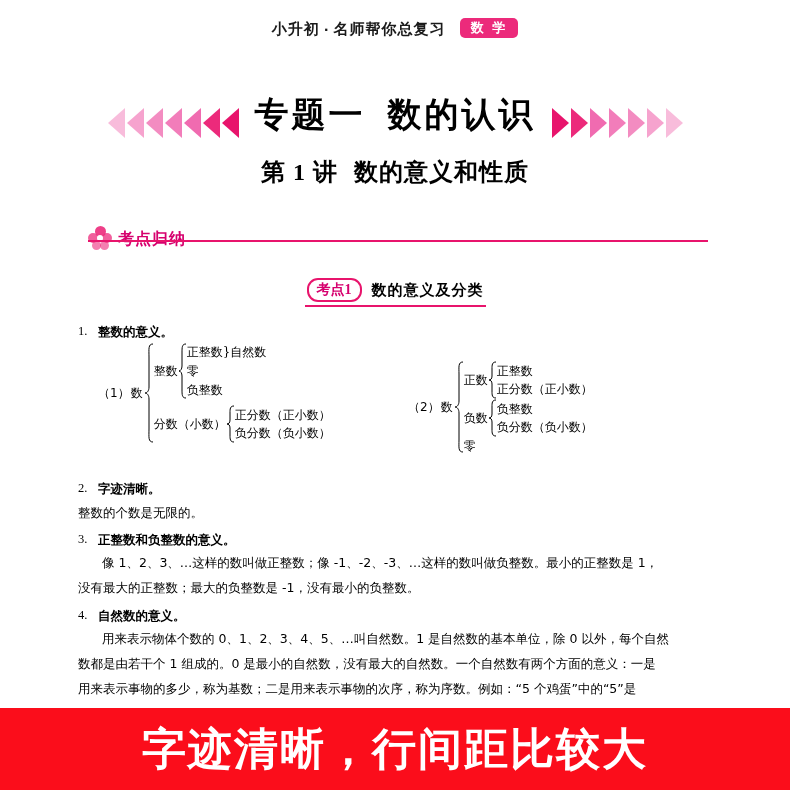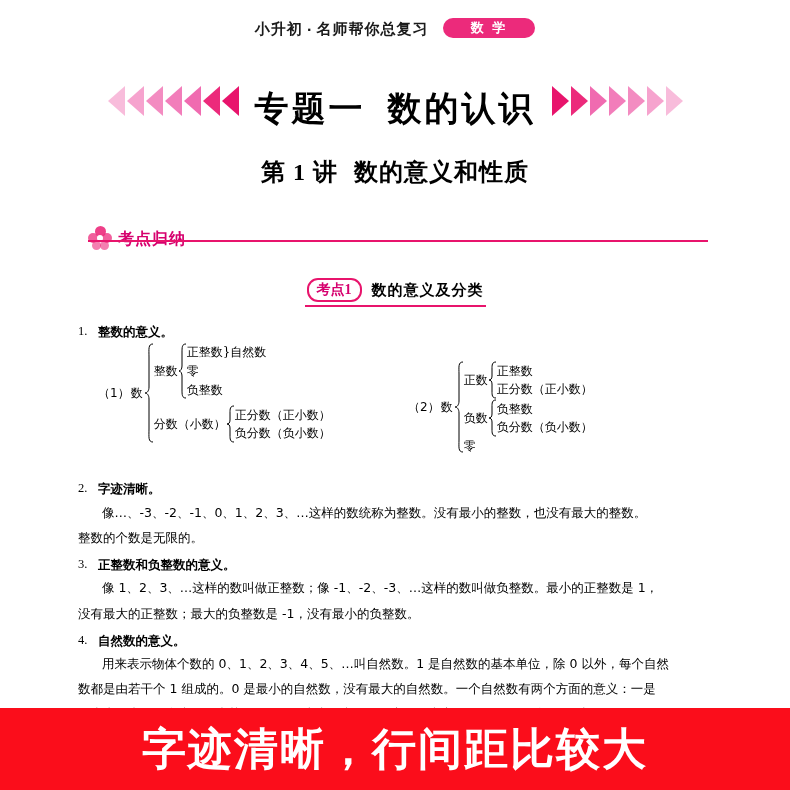--- a/index.html
+++ b/index.html
@@ -31,32 +31,32 @@
   }
   .header-inner .dot{
     margin:0 4px;
     font-size:13px;
   }
   .subject-badge{
     display:inline-block;
     margin-left:8px;
     background:#ec2a7b;
     color:#fff;
-    border-radius:10px;
-    padding:1px 28px;
+    border-radius:5px;
+    padding:1px 11px;
     font-size:13px;
     font-weight:bold;
     letter-spacing:2px;
     vertical-align:2px;
     font-family:"DejaVu Sans", sans-serif;
   }
   
   .banner{
     position:absolute;left:0;top:86px;width:790px;height:52px;
-    display:flex;align-items:flex-start;justify-content:center;
+    display:flex;align-items:flex-end;justify-content:center;
   }
   .arrows{
     display:flex;align-items:center;
     gap:2px;
   }
   .arrows.left{margin-right:16px;}
   .arrows.right{margin-left:16px;}
   .arrow{
     width:0;height:0;
     border-top:15px solid transparent;
@@ -360,21 +360,20 @@
           </div>
         </div>
       </div>
 
     </div>
 
     <div class="item" style="margin-top:8px;">
       <span class="no">2.</span>
       <span class="label">字迹清晰。</span>
     </div>
-    <div class="para">像…、-3、-2、-1、0、1、2、3、…这样的数统称为整数。没有最小的整数，也没有最大的整数。</div>
     <div class="para noindent">整数的个数是无限的。</div>
 
     <div class="item" style="margin-top:6px;">
       <span class="no">3.</span>
       <span class="label">正整数和负整数的意义。</span>
     </div>
     <div class="para">像 1、2、3、…这样的数叫做正整数；像 -1、-2、-3、…这样的数叫做负整数。最小的正整数是 1，</div>
     <div class="para noindent">没有最大的正整数；最大的负整数是 -1，没有最小的负整数。</div>
 
     <div class="item" style="margin-top:6px;">

